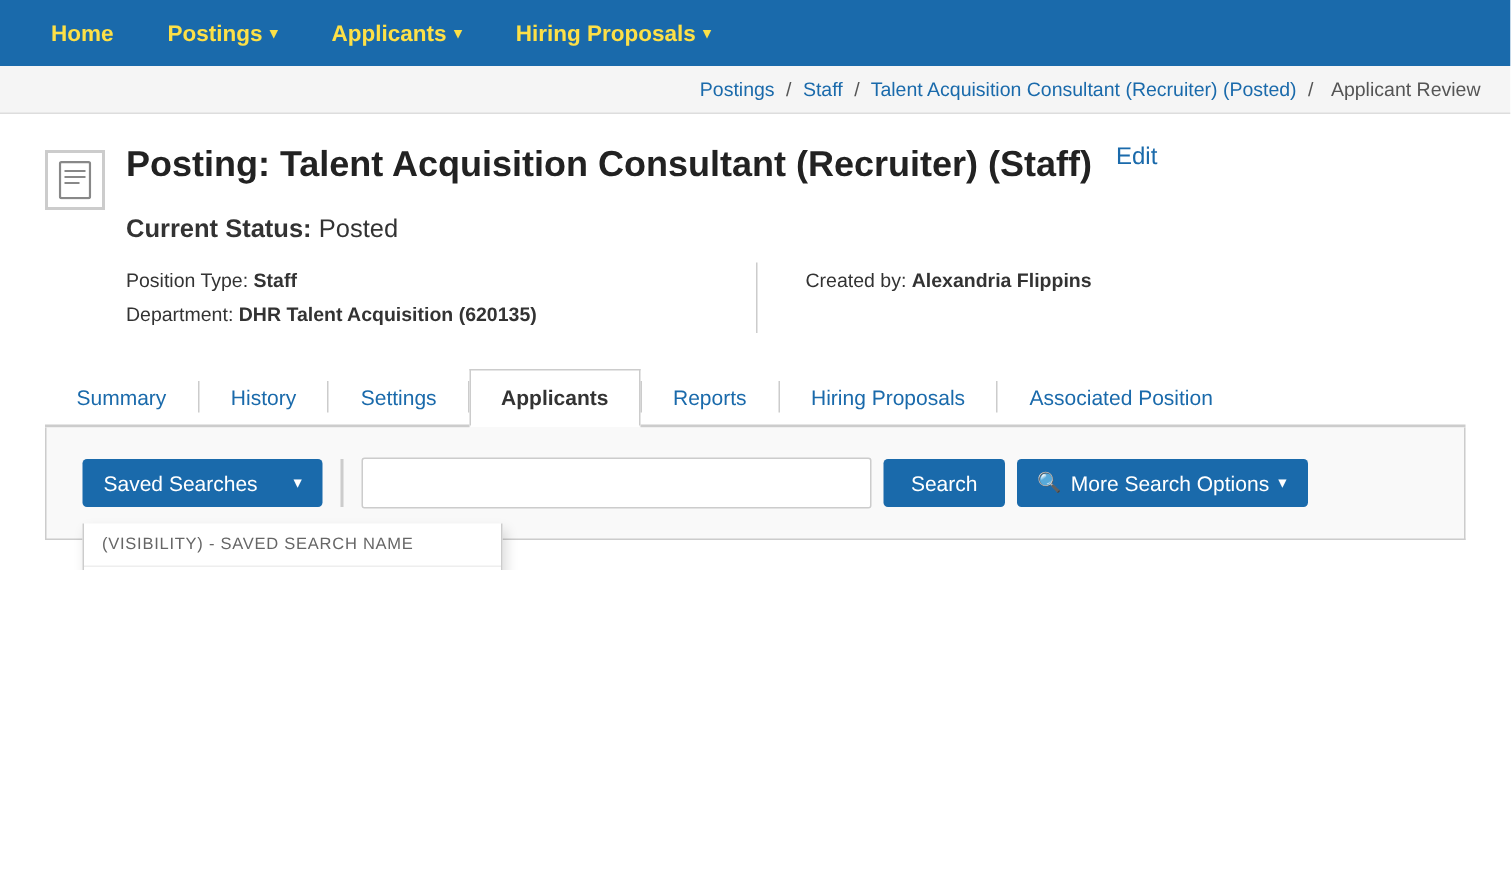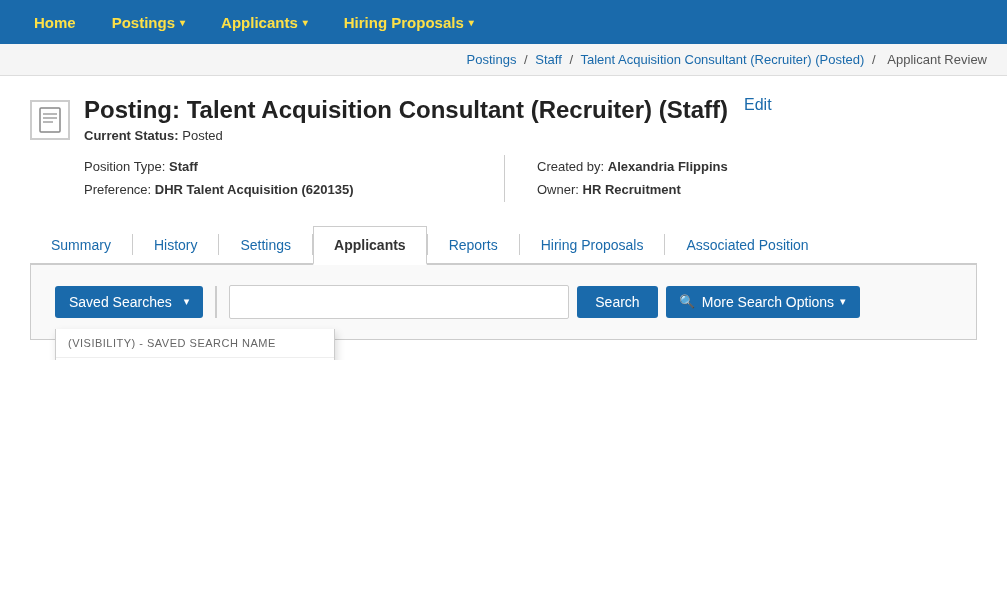--- a/index.html
+++ b/index.html
@@ -64,22 +64,22 @@
       gap: 16px;
     }
     .posting-title .edit-link {
       font-size: 16px;
       color: #1a6aab;
       font-weight: normal;
       text-decoration: none;
       cursor: pointer;
     }
     .current-status {
-      font-size: 13px;
-      margin-top: 4px;
+      font-size: 17px;
+      margin-top: 19px;
       color: #333;
     }
     .current-status strong { color: #333; }
 
     .posting-meta {
       display: flex;
       margin-top: 12px;
       gap: 12px;
     }
     .meta-col {
@@ -148,21 +148,21 @@
     .btn-saved-searches {
       background: #1a6aab;
       color: #fff;
       border: none;
       padding: 8px 14px;
       cursor: pointer;
       font-size: 14px;
       border-radius: 3px;
       display: flex;
       align-items: center;
-      gap: 12px;
+      gap: 24px;
       white-space: nowrap;
     }
     .btn-saved-searches .arrow { font-size: 11px; }
 
     .search-divider {
       width: 2px;
       height: 32px;
       background: #ccc;
       margin: 0 4px;
     }
@@ -280,33 +280,29 @@
         <strong>Current Status:</strong>
         <span>Posted</span>
       </div>
       <div class="posting-meta">
         <div class="meta-col">
           <div>
             <span class="meta-label">Position Type:</span>
             <span class="meta-value">Staff</span>
           </div>
           <div>
-            <span class="meta-label">Preference:</span>
+            <span class="meta-label">Department:</span>
             <span class="meta-value">DHR Talent Acquisition (620135)</span>
           </div>
         </div>
         <div class="meta-col">
           <div>
             <span class="meta-label">Created by:</span>
             <span class="meta-value">Alexandria Flippins</span>
           </div>
-          <div>
-            <span class="meta-label">Owner:</span>
-            <span class="meta-value">HR Recruitment</span>
-          </div>
         </div>
       </div>
     </div>
   </div>
 
   <div class="tabs-bar">
     <div class="tab">Summary</div>
     <div class="tab-separator"></div>
     <div class="tab">History</div>
     <div class="tab-separator"></div>

